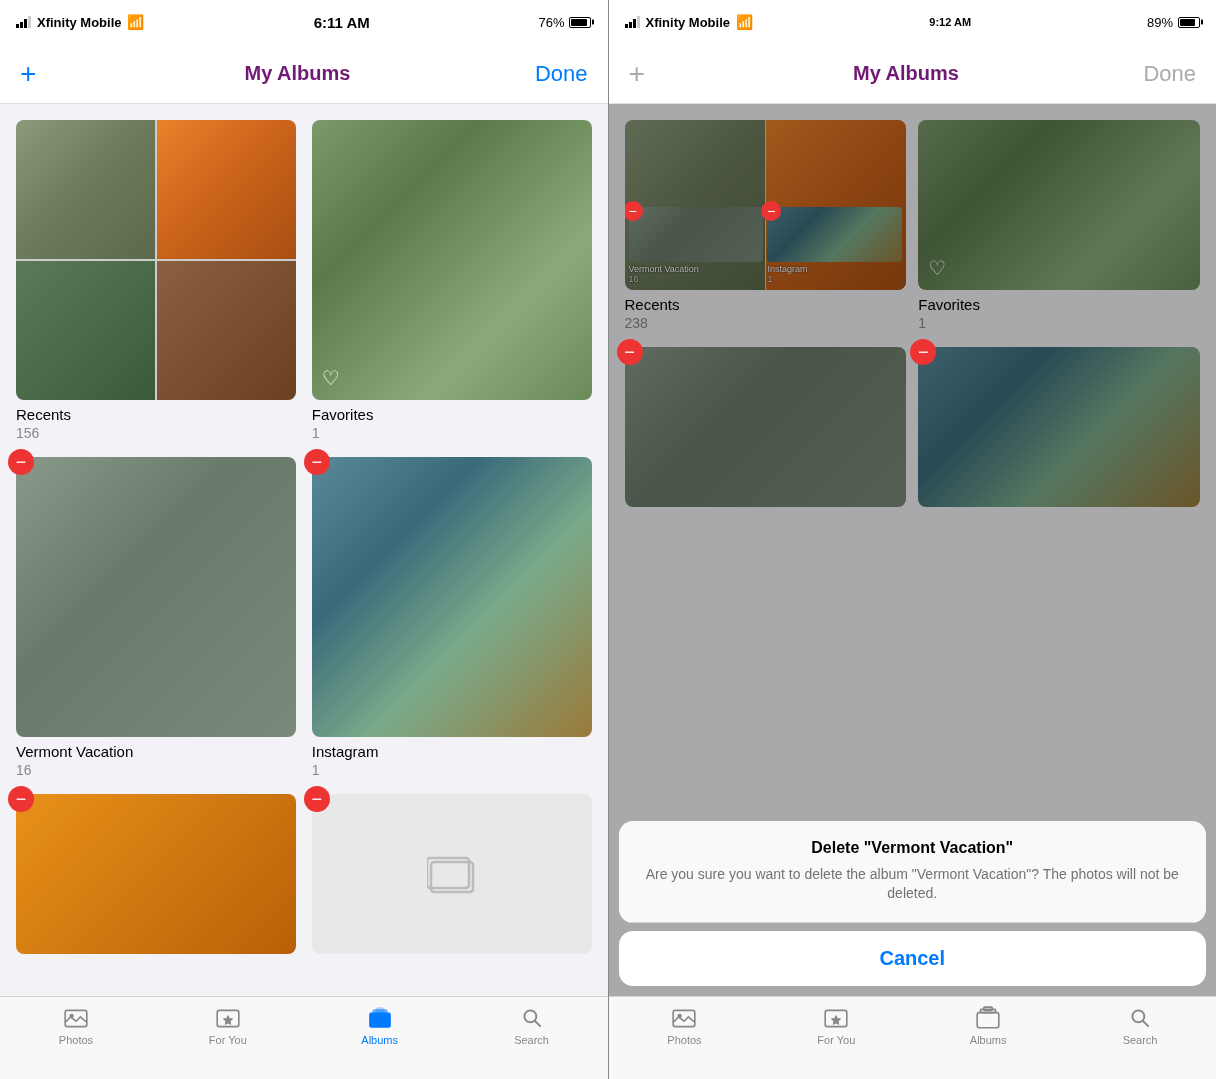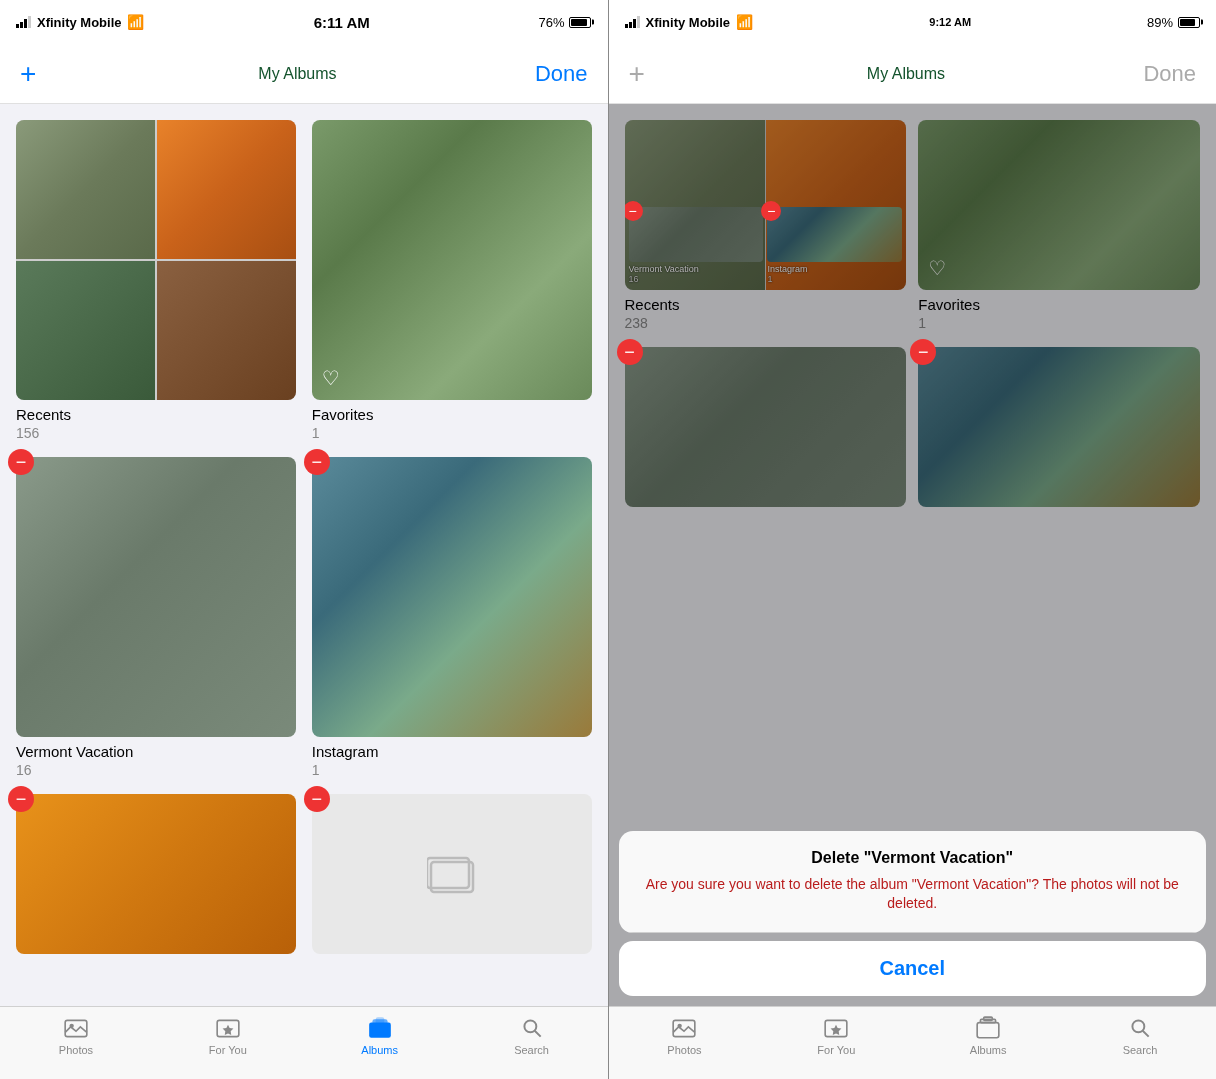--- a/index.html
+++ b/index.html
@@ -102,23 +102,23 @@
       flex-shrink: 0;
     }
     .nav-action {
       font-size: 28px;
       color: #007aff;
       cursor: pointer;
       font-weight: 300;
       min-width: 40px;
     }
     .nav-title {
-      font-size: 16px;
-      font-weight: 400;
-      color: #14532d;
+      font-size: 20px;
+      font-weight: 700;
+      color: #701a75;
     }
     .nav-done {
       font-size: 22px;
       color: #007aff;
       cursor: pointer;
       min-width: 40px;
       text-align: right;
     }
     .nav-done.muted { color: #aaa; }
 
@@ -205,21 +205,21 @@
       font-weight: 300;
       cursor: pointer;
       z-index: 10;
       line-height: 1;
     }
 
     
     .tab-bar {
       background: rgba(248,248,248,0.97);
       border-top: 1px solid #d0d0d0;
-      height: 73px;
+      height: 83px;
       display: flex;
       align-items: flex-start;
       padding-top: 8px;
       flex-shrink: 0;
     }
     .tab-item {
       flex: 1;
       display: flex;
       flex-direction: column;
       align-items: center;
@@ -259,21 +259,21 @@
     .alert-title {
       text-align: center;
       font-size: 16px;
       font-weight: 700;
       color: #000;
       padding: 18px 20px 8px;
     }
     .alert-message {
       text-align: center;
       font-size: 14px;
-      color: #b91c1c;
+      color: #737373;
       padding: 0 20px 18px;
       line-height: 1.4;
     }
     .alert-divider {
       height: 1px;
       background: #d0d0d0;
     }
     .alert-action {
       text-align: center;
       font-size: 20px;

